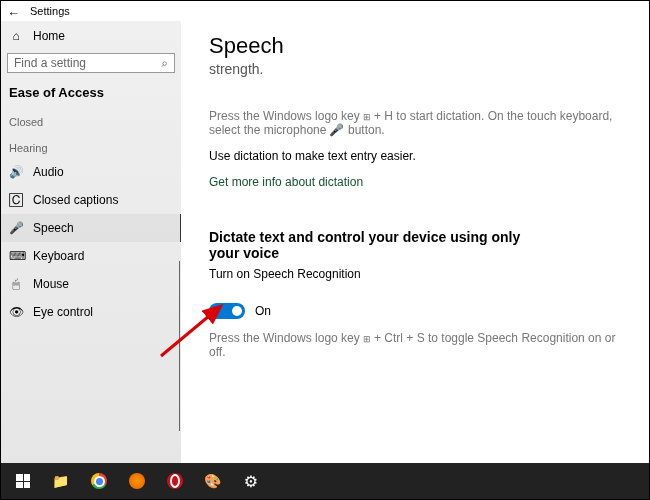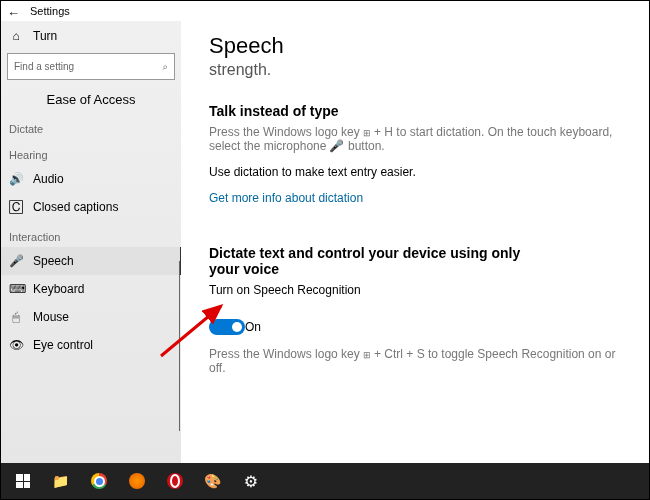--- a/index.html
+++ b/index.html
@@ -3,35 +3,35 @@
 <meta charset="utf-8">
 <style>
   * { box-sizing: border-box; margin: 0; padding: 0; }
   body { font-family: 'Segoe UI', Tahoma, sans-serif; font-size: 12px; background: #fff; width: 650px; height: 500px; overflow: hidden; position: relative; border: 1px solid #000; }
   .window { display: flex; flex-direction: column; width: 100%; height: 100%; }
   .titlebar { display: flex; align-items: center; height: 20px; padding: 2px 6px; font-size: 11px; }
   .titlebar .back { margin-right: 10px; font-size: 13px; }
   .content { display: flex; flex: 1; min-height: 0; }
   .sidebar { width: 180px; background: linear-gradient(to bottom, #f0f0f0, #e6e6e6); display: flex; flex-direction: column; padding-top: 2px; }
   .home-row { display: flex; align-items: center; padding: 6px 8px; font-size: 12px; gap: 10px; }
-  .searchbox { margin: 4px 6px 10px 6px; border: 1px solid #999; background: #fff; display: flex; align-items: center; height: 27px; padding: 0 6px; font-size: 10px; color: #666; justify-content: space-between; }
-  .category { font-weight: 400; font-size: 13px; padding: 2px 8px 6px 8px; text-align: center; }
+  .searchbox { margin: 4px 6px 10px 6px; border: 1px solid #999; background: #fff; display: flex; align-items: center; height: 20px; padding: 0 6px; font-size: 12px; color: #666; justify-content: space-between; }
+  .category { font-weight: 700; font-size: 13px; padding: 2px 8px 6px 8px; }
   .group-label { font-size: 11px; color: #666; padding: 10px 8px 4px 8px; }
   .nav-item { display: flex; align-items: center; gap: 10px; padding: 7px 8px; font-size: 12px; position: relative; }
   .nav-item.selected { background: rgba(0,0,0,0.04); }
   .nav-item.selected .marker { position: absolute; right: 0; top: 0; bottom: 0; width: 1px; background: #333; }
   .nav-icon { width: 14px; text-align: center; font-size: 12px; }
   .main { flex: 1; padding: 12px 28px 10px 28px; overflow-y: auto; position: relative; }
   .page-title { font-size: 22px; font-weight: 400; margin-bottom: 2px; }
-  .subline { font-size: 16px; color: #555; margin-bottom: 24px; }
+  .subline { font-size: 14px; color: #555; margin-bottom: 32px; }
   .section-h { font-size: 14px; font-weight: 600; margin-bottom: 6px; }
   .para { font-size: 12px; margin-bottom: 12px; }
   .para.gray { color: #777; }
-  .link { color: #0369a1; font-size: 12px; margin-bottom: 20px; display: inline-block; }
-  .toggle-row { display: flex; align-items: center; margin-bottom: 12px; }
+  .link { color: #14532d; font-size: 12px; margin-bottom: 20px; display: inline-block; }
+  .toggle-row { display: flex; align-items: center; gap: 10px; margin-bottom: 12px; }
   .toggle { width: 36px; height: 16px; border-radius: 8px; background: #0078d4; position: relative; }
   .toggle .knob { width: 10px; height: 10px; background: #fff; border-radius: 50%; position: absolute; right: 3px; top: 3px; }
   .sub-label { font-size: 12px; margin-bottom: 22px; }
   .divider-v { border-left: 1px solid #666; position: absolute; left: 178px; top: 260px; height: 170px; }
   .arrow { position: absolute; left: 150px; top: 295px; pointer-events: none; }
   .taskbar { height: 36px; background: #222; display: flex; align-items: center; padding: 0 4px; gap: 2px; }
   .tb-item { width: 36px; height: 30px; display: flex; align-items: center; justify-content: center; font-size: 14px; color: #fff; }
   .chrome { width: 16px; height: 16px; border-radius: 50%; background: conic-gradient(#ea4335 0 120deg,#34a853 120deg 240deg,#fbbc05 240deg 360deg); position: relative; }
   .chrome::after { content:''; width:7px; height:7px; background:#4285f4; border:2px solid #fff; border-radius:50%; position:absolute; top:2.5px; left:2.5px; }
   .firefox { width:16px; height:16px; border-radius:50%; background: radial-gradient(circle, #ff9500, #e66000); }
@@ -48,41 +48,40 @@
 <div class="window">
   <div class="titlebar">
     <span class="back">←</span>
     <span>Settings</span>
   </div>
 
   <div class="content">
     <div class="sidebar">
       <div class="home-row">
         <span class="nav-icon">⌂</span>
-        <span>Turn</span>
+        <span>Home</span>
       </div>
       <div class="searchbox">
         <span>Find a setting</span>
         <span>⌕</span>
       </div>
       <div class="category">Ease of Access</div>
 
-      <div class="group-label">Dictate</div>
+      <div class="group-label">Closed</div>
 
       <div class="group-label">Hearing</div>
       <div class="nav-item">
         <span class="nav-icon">🔊</span>
         <span>Audio</span>
       </div>
       <div class="nav-item">
         <span class="nav-icon">🄲</span>
         <span>Closed captions</span>
       </div>
 
-      <div class="group-label">Interaction</div>
       <div class="nav-item selected">
         <span class="nav-icon">🎤</span>
         <span>Speech</span>
         <span class="marker"></span>
       </div>
       <div class="nav-item">
         <span class="nav-icon">⌨</span>
         <span>Keyboard</span>
       </div>
       <div class="nav-item">
@@ -92,21 +91,20 @@
       <div class="nav-item">
         <span class="nav-icon">👁</span>
         <span>Eye control</span>
       </div>
     </div>
 
     <div class="main">
       <h1 class="page-title">Speech</h1>
       <div class="subline">strength.</div>
 
-      <h2 class="section-h">Talk instead of type</h2>
       <div class="para gray">
         <span>Press the Windows logo key </span><span class="winkey-inline">⊞</span><span> + H to start dictation.  On the touch keyboard, select the microphone 🎤 button.</span>
       </div>
       <div class="para">Use dictation to make text entry easier.</div>
       <a class="link">Get more info about dictation</a>
 
       <h2 class="section-h" style="margin-top:20px; max-width:340px;">Dictate text and control your device using only your voice</h2>
       <div class="sub-label">Turn on Speech Recognition</div>
       <div class="toggle-row">
         <div class="toggle">

